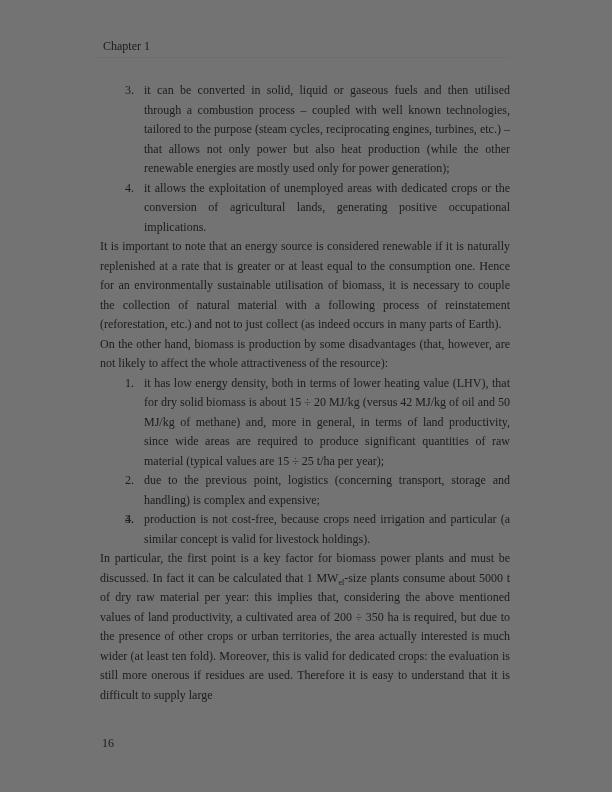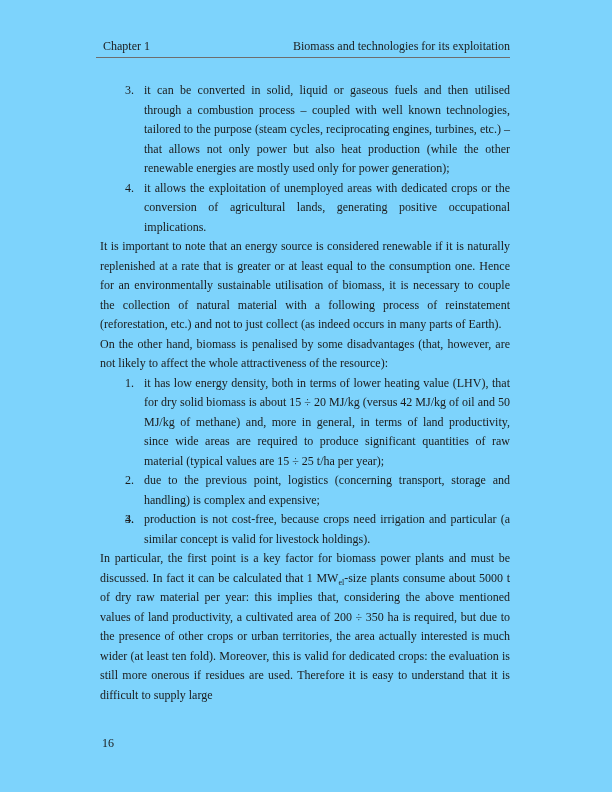--- a/index.html
+++ b/index.html
@@ -4,21 +4,21 @@
 <style>
   html, body {
     margin: 0;
     padding: 0;
     background: #ffffff;
   }
   .page {
     position: relative;
     width: 612px;
     height: 792px;
-    background: #7dd3fc;
+    background: #737373;
     font-family: "Liberation Serif", "DejaVu Serif", serif;
     font-size: 12px;
     color: #1b1b1b;
     overflow: hidden;
   }
   .header {
     position: absolute;
     left: 96px;
     top: 39px;
     width: 414px;
@@ -60,39 +60,38 @@
     line-height: 14px;
   }
 </style>
 </head>
 <body>
 
 <div class="page">
 
   <div class="header">
     <span class="header-left">Chapter 1</span>
-    <span class="header-right">Biomass and technologies for its exploitation</span>
   </div>
 
   <div class="body-text">
 
     <div class="list">
       <div class="list-item">
         <span class="num">3.</span>
         <span class="txt">it can be converted in solid, liquid or gaseous fuels and then utilised through a combustion process – coupled with well known technologies, tailored to the purpose (steam cycles, reciprocating engines, turbines, etc.) – that allows not only power but also heat production (while the other renewable energies are mostly used only for power generation);</span>
       </div>
       <div class="list-item">
         <span class="num">4.</span>
         <span class="txt">it allows the exploitation of unemployed areas with dedicated crops or the conversion of agricultural lands, generating positive occupational implications.</span>
       </div>
     </div>
 
     <p>It is important to note that an energy source is considered renewable if it is naturally replenished at a rate that is greater or at least equal to the consumption one. Hence for an environmentally sustainable utilisation of biomass, it is necessary to couple the collection of natural material with a following process of reinstatement (reforestation, etc.) and not to just collect (as indeed occurs in many parts of Earth).</p>
 
-    <p>On the other hand, biomass is penalised by some disadvantages (that, however, are not likely to affect the whole attractiveness of the resource):</p>
+    <p>On the other hand, biomass is production by some disadvantages (that, however, are not likely to affect the whole attractiveness of the resource):</p>
 
     <div class="list">
       <div class="list-item">
         <span class="num">1.</span>
         <span class="txt">it has low energy density, both in terms of lower heating value (LHV), that for dry solid biomass is about 15 ÷ 20 MJ/kg (versus 42 MJ/kg of oil and 50 MJ/kg of methane) and, more in general, in terms of land productivity, since wide areas are required to produce significant quantities of raw material (typical values are 15 ÷ 25 t/ha per year);</span>
       </div>
       <div class="list-item">
         <span class="num">2.</span>
         <span class="txt">due to the previous point, logistics (concerning transport, storage and handling) is complex and expensive;</span>
       </div>

